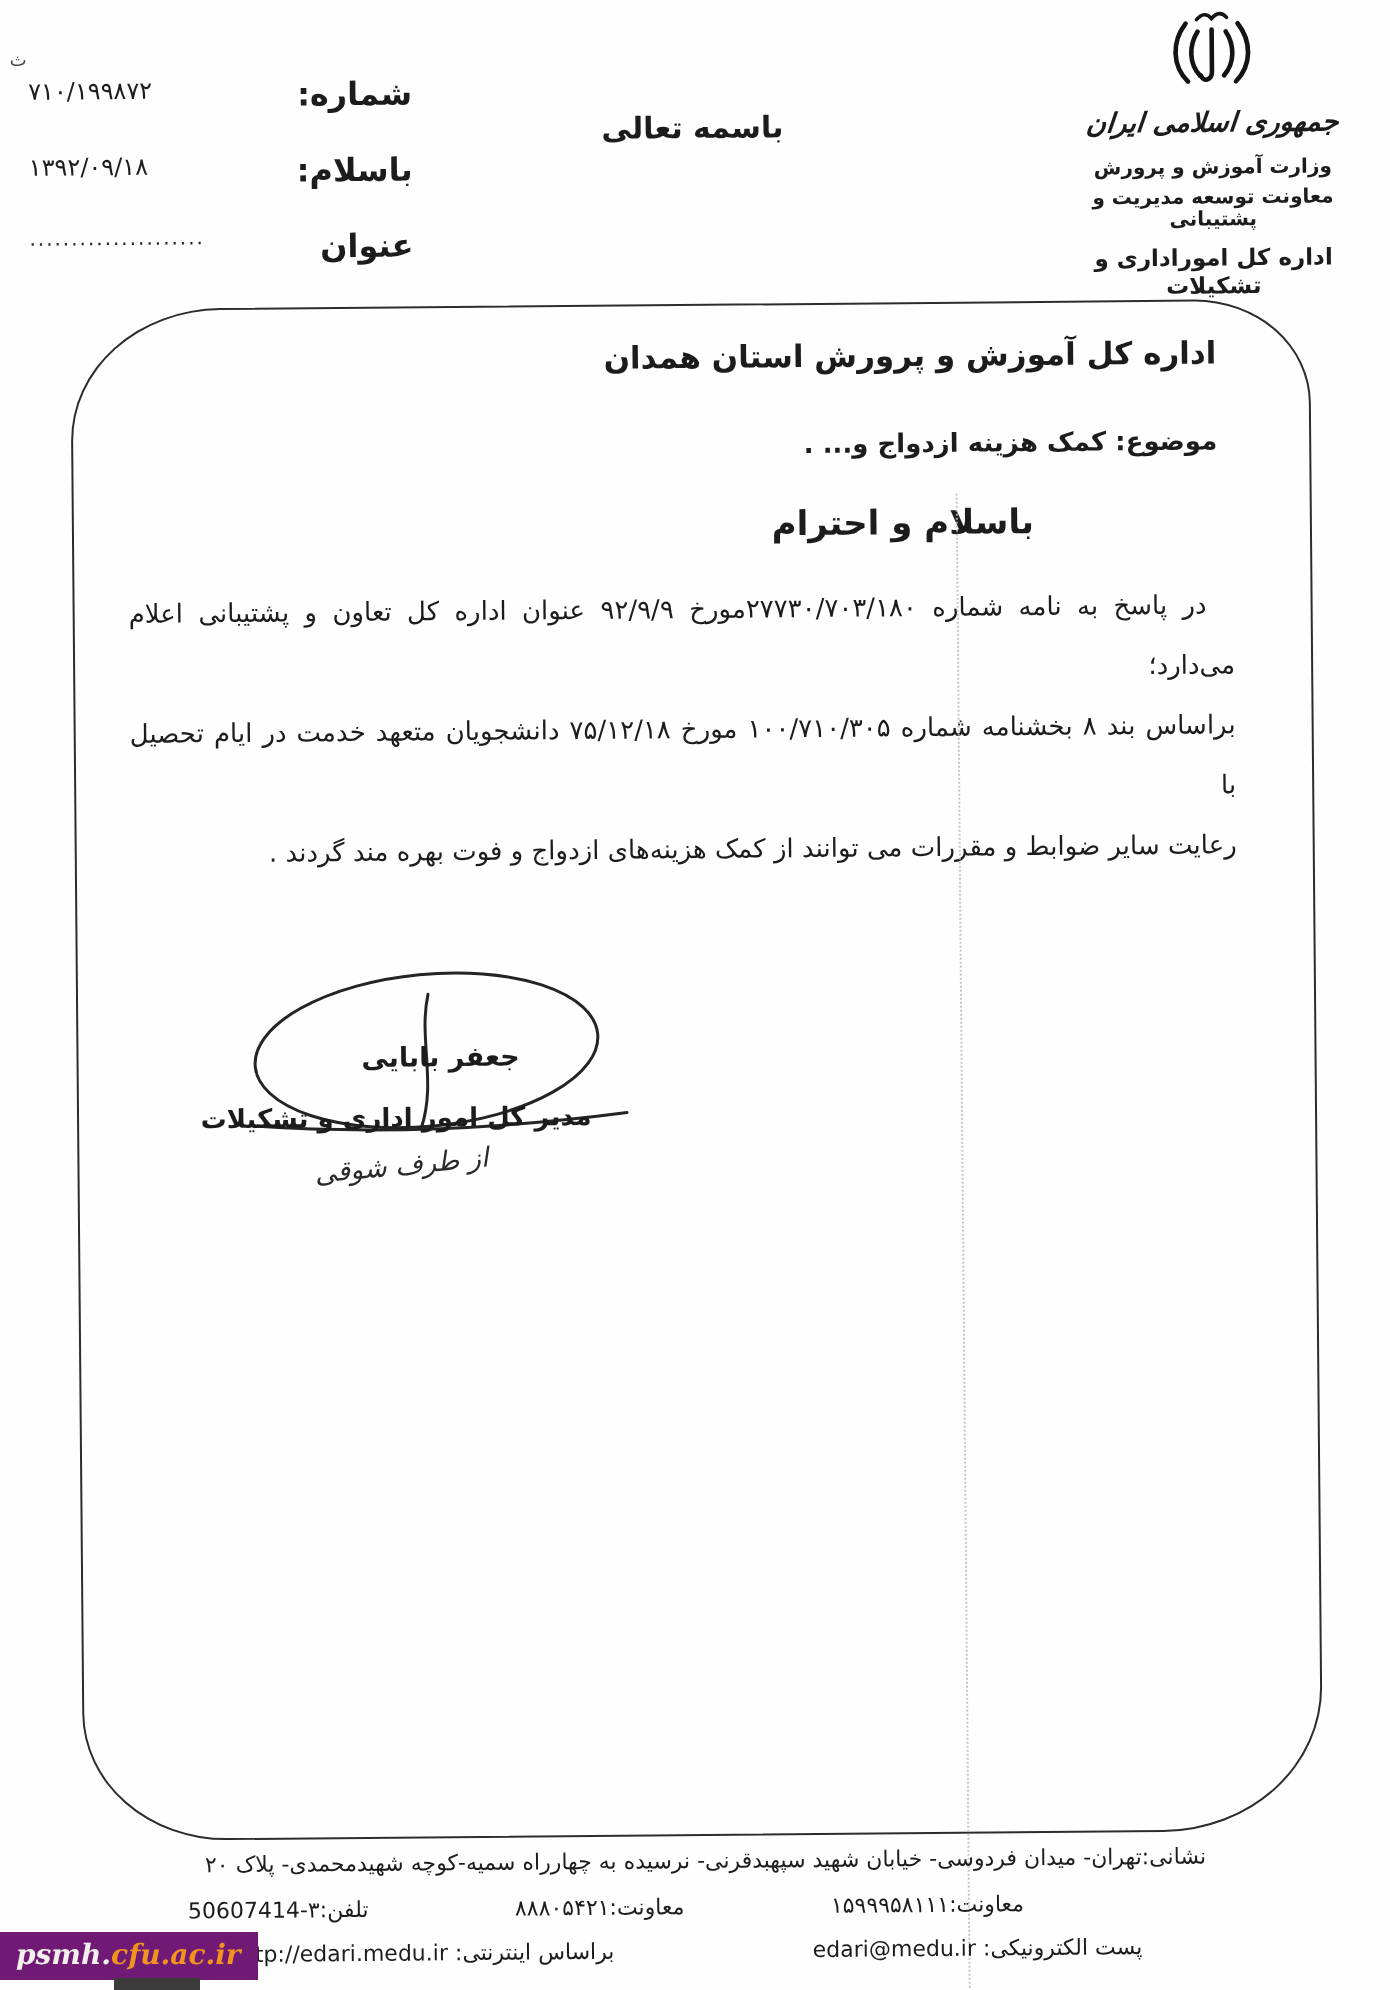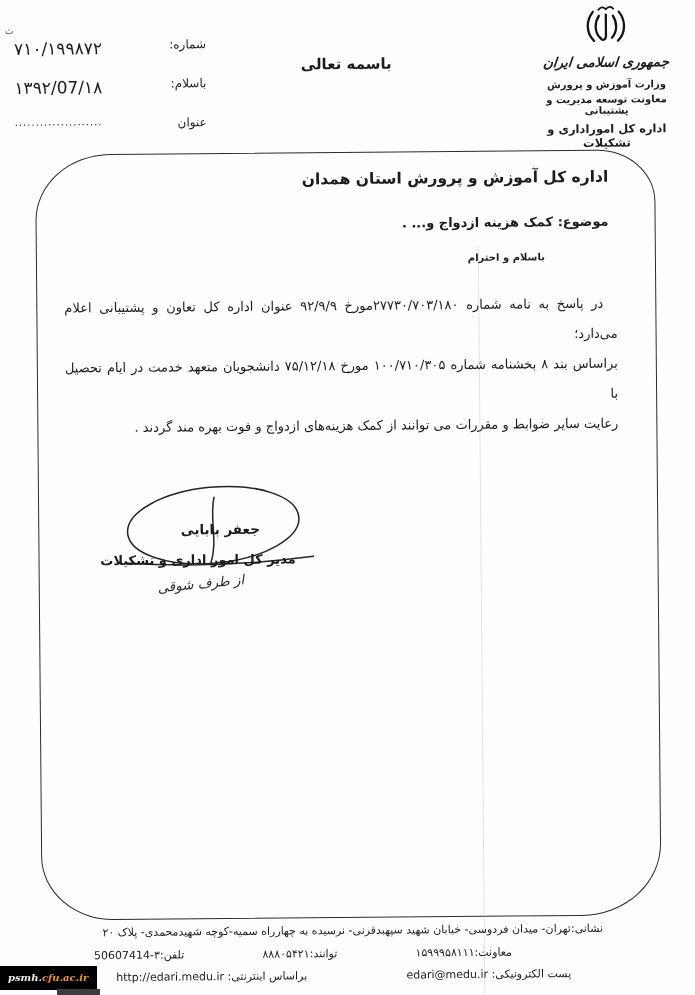--- a/index.html
+++ b/index.html
@@ -5,42 +5,42 @@
   html,body{margin:0;padding:0;background:#e8e8e8;}
   .page{
     position:relative;width:695px;height:995px;background:#fffefe;
     font-family:"DejaVu Sans",sans-serif;color:#1c1c1c;overflow:hidden;
     margin:0 auto;
   }
   .tilt{position:absolute;inset:0;transform:rotate(-0.5deg);transform-origin:50% 50%;}
   
   .meta{position:absolute;top:36px;left:18px;width:192px;direction:rtl;}
   .meta-row{display:flex;justify-content:space-between;align-items:flex-start;margin-bottom:19px;}
-  .meta-label{font-weight:normal;font-size:12px;}
-  .meta-value{font-size:17px;letter-spacing:2.5px;direction:ltr;}
+  .meta-label{font-weight:bold;font-size:16px;}
+  .meta-value{font-size:12px;letter-spacing:2.5px;direction:ltr;}
   .meta-dots{font-size:10px;letter-spacing:1px;color:#222;}
   
   .bismillah{position:absolute;top:55px;left:280px;width:140px;text-align:center;
     font-weight:bold;font-size:15px;}
   
   .letterhead{position:absolute;top:7px;right:6px;width:158px;text-align:center;direction:rtl;}
   .letterhead svg{display:block;margin:0 auto;}
   .lh-country{margin-top:7px;font-size:13.5px;font-weight:bold;font-style:italic;
     transform:skewX(-6deg);letter-spacing:.5px;}
   .lh-ministry{margin-top:9px;font-size:10px;font-weight:bold;}
   .lh-deputy{margin-top:4px;font-size:10px;font-weight:bold;}
   .lh-office{margin-top:6px;font-size:11.5px;font-weight:bold;}
   
   .letter-box{position:absolute;left:38px;top:152px;width:618px;height:764px;
     border:1.6px solid #2c2c2c;
     border-radius:75px 58px 80px 72px / 66px 52px 72px 64px;}
   
   .recipient{position:absolute;top:170px;right:84px;font-size:15.5px;font-weight:bold;direction:rtl;}
   .subject{position:absolute;top:216px;right:84px;font-size:13px;font-weight:bold;direction:rtl;}
-  .salutation{position:absolute;top:253px;right:148px;font-size:10px;font-weight:bold;direction:rtl;}
+  .salutation{position:absolute;top:253px;right:176px;font-size:17px;font-weight:bold;direction:rtl;}
   .body-text{position:absolute;top:291px;left:66px;right:76px;direction:rtl;
     font-size:13px;line-height:30px;text-align:justify;}
   .body-line-fill{text-align-last:justify;}
   .body-line-first{text-indent:14px;}
   
   .sig-svg{position:absolute;left:95px;top:468px;}
   .signer-name{position:absolute;left:140px;top:520px;width:160px;text-align:center;
     font-size:13.5px;font-weight:bold;direction:rtl;}
   .signer-title{position:absolute;left:85px;top:551px;width:225px;text-align:center;
     font-size:13px;font-weight:bold;direction:rtl;}
@@ -55,42 +55,42 @@
   .footer-address{position:absolute;top:924px;left:55px;right:52px;text-align:center;
     font-size:11px;direction:rtl;}
   .footer-contacts{position:absolute;top:947px;left:90px;width:418px;display:flex;
     flex-direction:row-reverse;justify-content:space-between;font-size:11px;direction:rtl;}
   .footer-web{position:absolute;top:969px;left:112px;width:455px;display:flex;
     flex-direction:row-reverse;justify-content:space-between;font-size:11px;direction:rtl;}
   .fitem{white-space:nowrap;}
   .ltrval{direction:ltr;unicode-bidi:embed;}
   
   .watermark{position:absolute;left:0;top:966px;height:18px;padding:3px 9px 3px 8px;
-    background:#000000;font-family:"DejaVu Serif",serif;font-style:italic;font-weight:bold;
-    font-size:10px;line-height:18px;white-space:nowrap;}
+    background:#701a75;font-family:"DejaVu Serif",serif;font-style:italic;font-weight:bold;
+    font-size:14px;line-height:18px;white-space:nowrap;}
   .wm-prefix{color:#f2f0ec;}
   .wm-domain{color:#f0941f;}
   .stub{position:absolute;left:57px;top:989px;width:43px;height:6px;background:#3b3b3b;}
 </style>
 </head>
 <body>
 
 <div class="page">
   <div class="tilt">
 
     <span class="stray">ث</span>
 
     <div class="meta">
       <div class="meta-row">
         <span class="meta-label">شماره:</span>
         <span class="meta-value">۷۱۰/۱۹۹۸۷۲</span>
       </div>
       <div class="meta-row">
         <span class="meta-label">باسلام:</span>
-        <span class="meta-value">۱۳۹۲/07/۱۸</span>
+        <span class="meta-value">۱۳۹۲/۰۹/۱۸</span>
       </div>
       <div class="meta-row">
         <span class="meta-label">عنوان</span>
         <span class="meta-dots">.....................</span>
       </div>
     </div>
 
     <div class="bismillah">باسمه تعالی</div>
 
     <div class="letterhead">
@@ -131,21 +131,21 @@
     </svg>
     <div class="signer-name">جعفر بابایی</div>
     <div class="signer-title">مدیر کل امور اداری و تشکیلات</div>
     <div class="signer-note">از طرف شوقی</div>
 
     <div class="fold-line"></div>
 
     <div class="footer-address">نشانی:تهران- میدان فردوسی- خیابان شهید سپهبدقرنی- نرسیده به چهارراه سمیه-کوچه شهیدمحمدی- پلاک ۲۰</div>
     <div class="footer-contacts">
       <span class="fitem">تلفن:۳-50607414</span>
-      <span class="fitem">توانند:۸۸۸۰۵۴۲۱</span>
+      <span class="fitem">معاونت:۸۸۸۰۵۴۲۱</span>
       <span class="fitem">معاونت:۱۵۹۹۹۵۸۱۱۱</span>
     </div>
     <div class="footer-web">
       <span class="fitem">
         <span>براساس اینترنتی:</span>
         <span class="ltrval">http://edari.medu.ir</span>
       </span>
       <span class="fitem">
         <span>پست الکترونیکی:</span>
         <span class="ltrval">edari@medu.ir</span>

